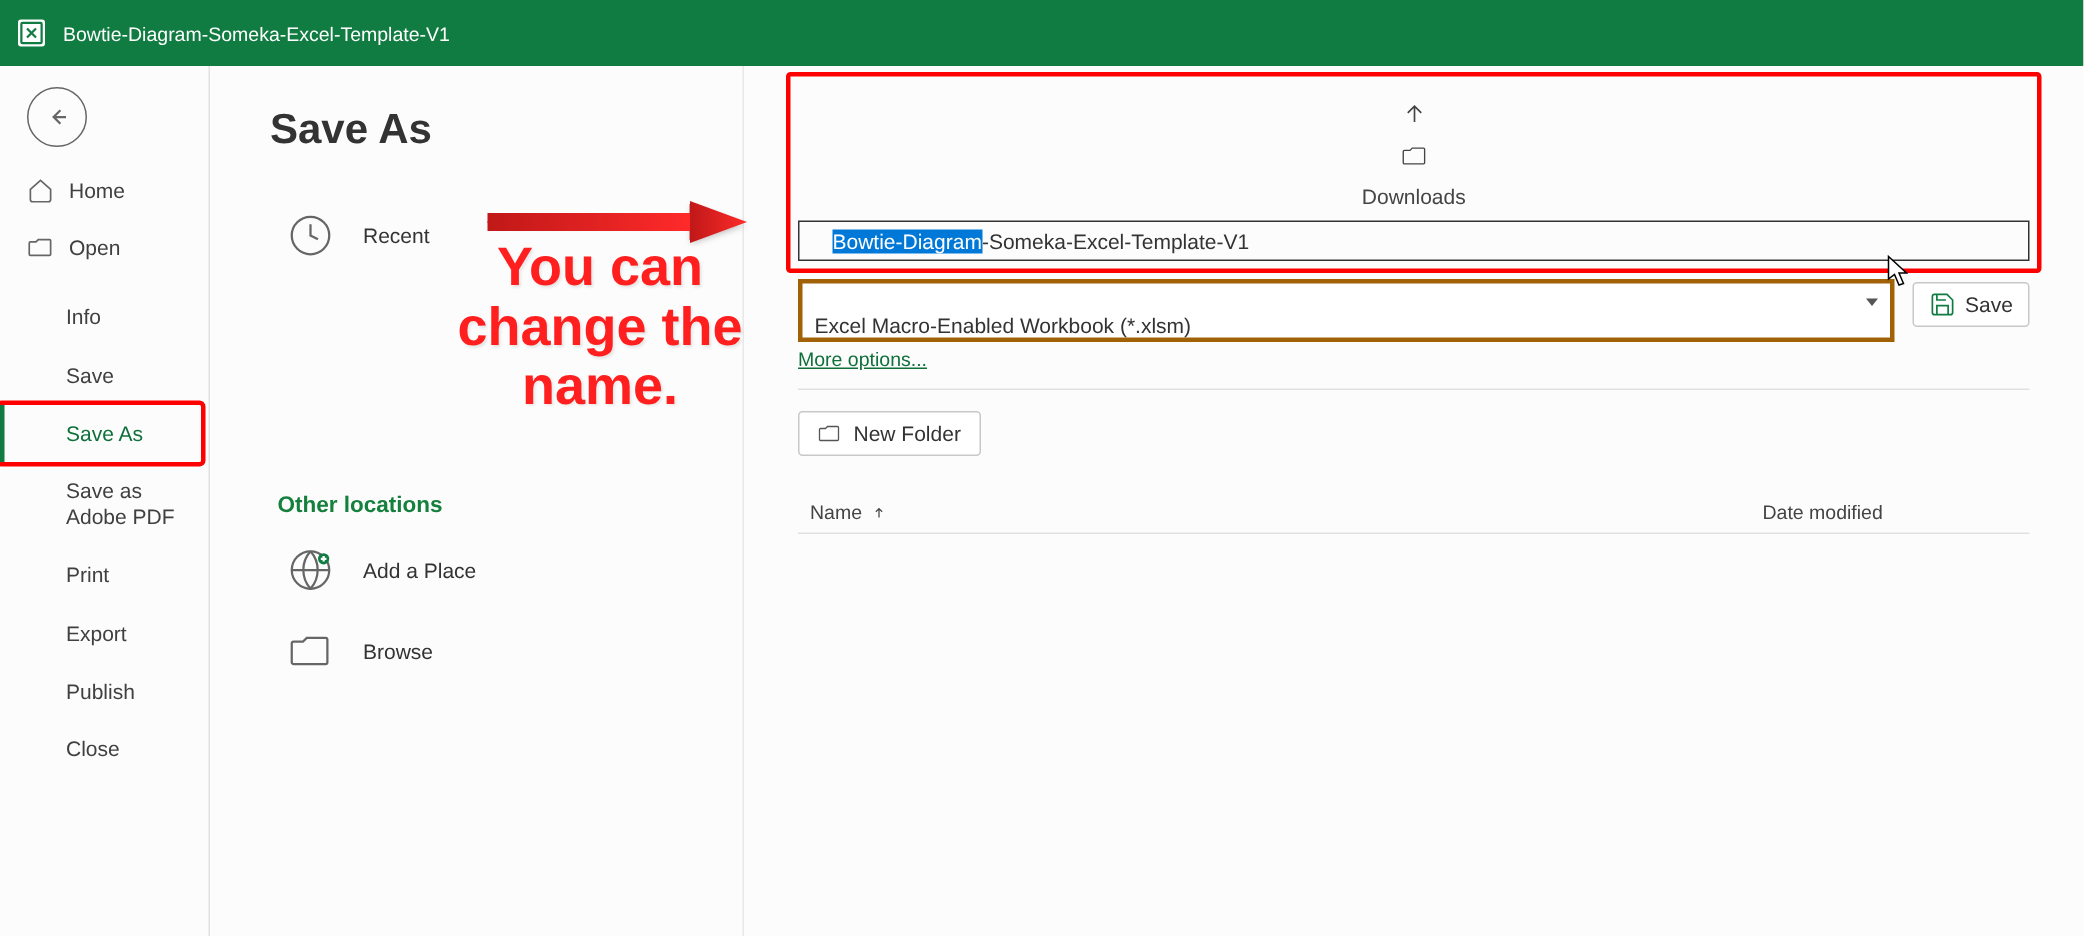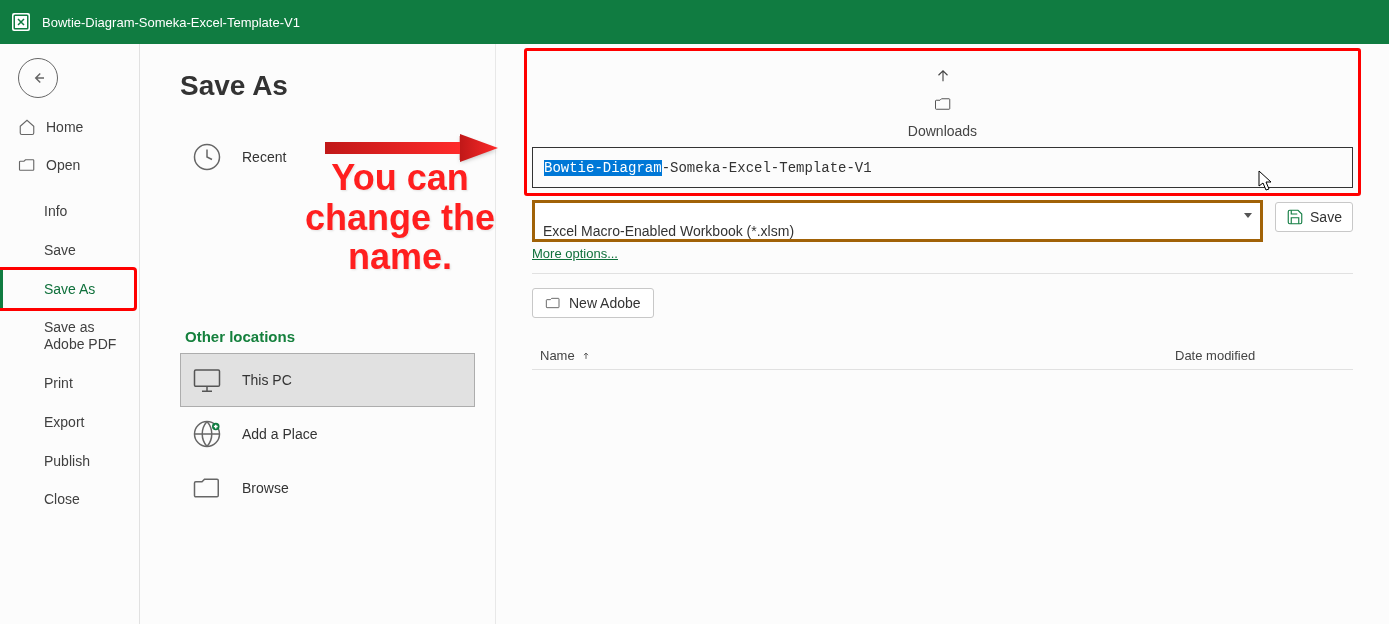--- a/index.html
+++ b/index.html
@@ -127,25 +127,25 @@
     display:flex;
     align-items:center;
     gap:10px;
     color:#444;
     padding: 4px 0;
     flex-direction: column;
   }
   .path-row svg { width:18px; height:18px; }
   .filename-input {
     width: 100%;
-    height: 41px;
+    height: 27px;
     border: 1px solid #333;
-    padding: 0 11px;
+    padding: 0 22px;
     font-size: 14px;
-    font-family: Liberation Mono, monospace;
+    font-family: Liberation Sans, sans-serif;
     outline: none;
   }
   .filename-input .sel {
     background: #0078d7;
     color: #fff;
   }
   .filename-wrap {
     position: relative;
     border: 3px solid #ff0000;
     border-radius: 3px;
@@ -312,27 +312,20 @@
           <circle cx="12" cy="12" r="10"></circle>
           <path d="M12 6v6l4 2"></path>
         </svg>
       <span>Recent</span>
     </div>
 
     <div style="height:120px"></div>
 
     <div class="section-header">Other locations</div>
 
-    <div class="loc-item selected">
-      <svg viewBox="0 0 24 24" fill="none" stroke="#555" stroke-width="1.2">
-          <rect x="2" y="4" width="20" height="13" rx="1"></rect>
-          <path d="M8 21h8M12 17v4"></path>
-        </svg>
-      <span>This PC</span>
-    </div>
 
     <div class="loc-item">
       <svg viewBox="0 0 24 24" fill="none" stroke="#666" stroke-width="1.2">
           <circle cx="12" cy="12" r="10"></circle>
           <path d="M2 12h20M12 2a15 15 0 010 20M12 2a15 15 0 000 20"></path>
           <circle cx="19" cy="6" r="3" fill="#107c41" stroke="none"></circle>
           <path d="M19 4.5v3M17.5 6h3" stroke="#fff" stroke-width="1.2"></path>
         </svg>
       <span>Add a Place</span>
     </div>
@@ -378,21 +371,21 @@
         <span>Save</span>
       </div>
     </div>
 
     <hr class="divider">
 
     <div class="new-folder-btn">
       <svg viewBox="0 0 24 24" fill="none" stroke="#555" stroke-width="1.3">
           <path d="M3 7h5l2-2h10a1 1 0 011 1v12a1 1 0 01-1 1H3a1 1 0 01-1-1V8a1 1 0 011-1z"></path>
         </svg>
-      <span>New Adobe</span>
+      <span>New Folder</span>
     </div>
 
     <div class="table-header">
       <div class="th-name">
         <span>Name</span>
         <svg width="10" height="12" viewBox="0 0 24 24" fill="none" stroke="#444" stroke-width="2">
             <path d="M12 19V5M7 10l5-5 5 5"></path>
           </svg>
       </div>
       <div class="th-date">Date modified</div>

